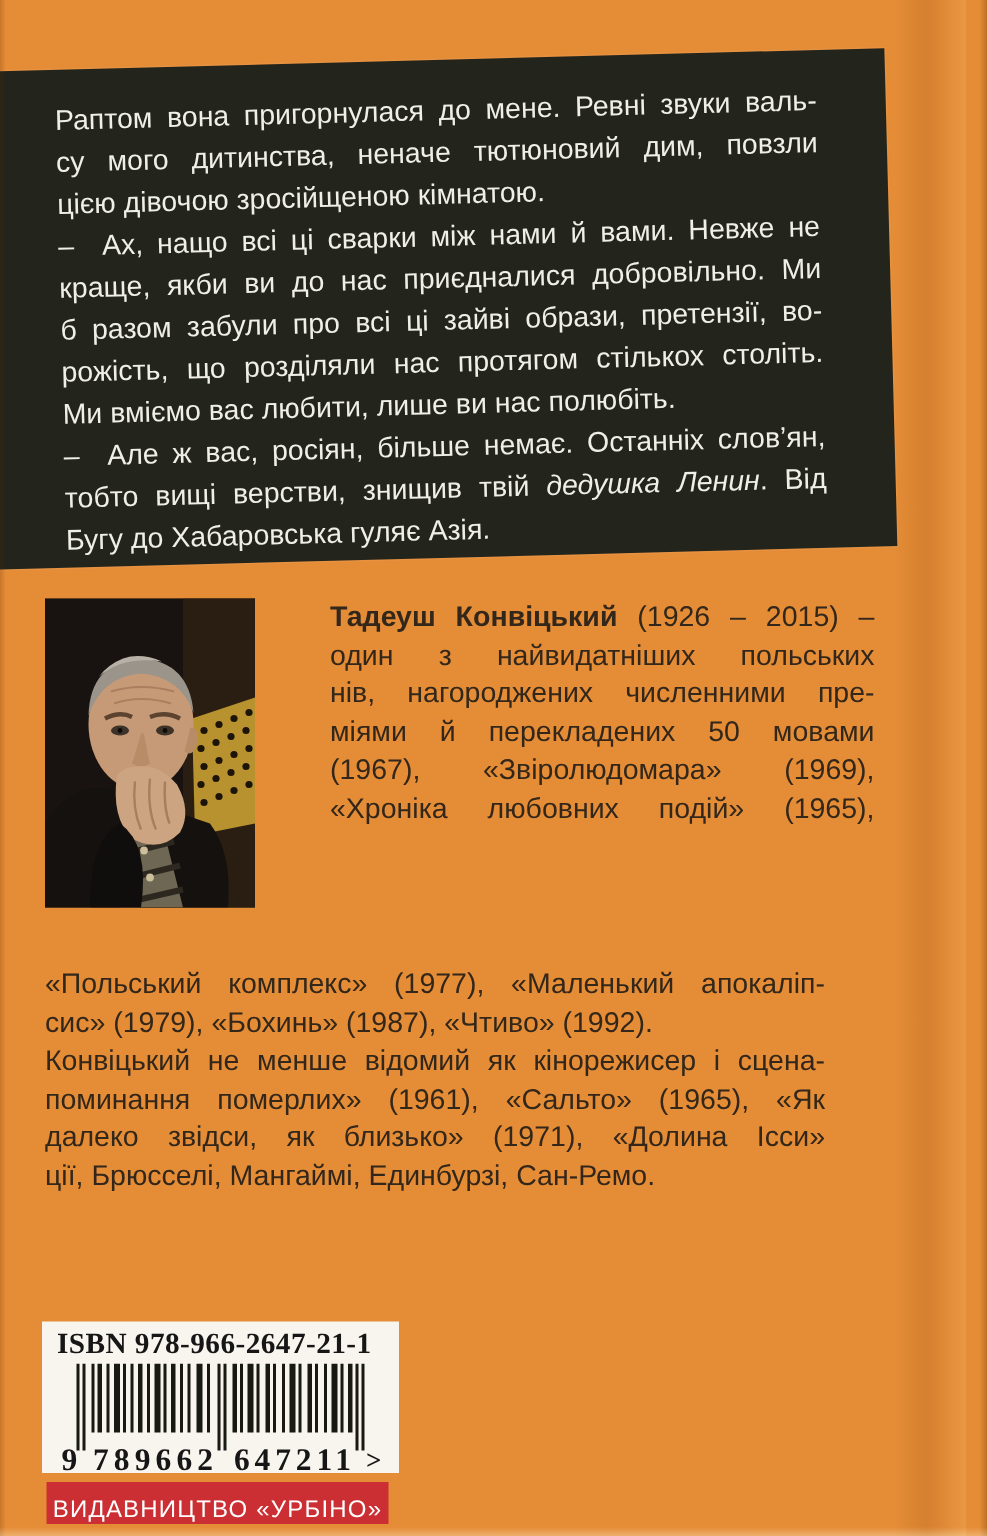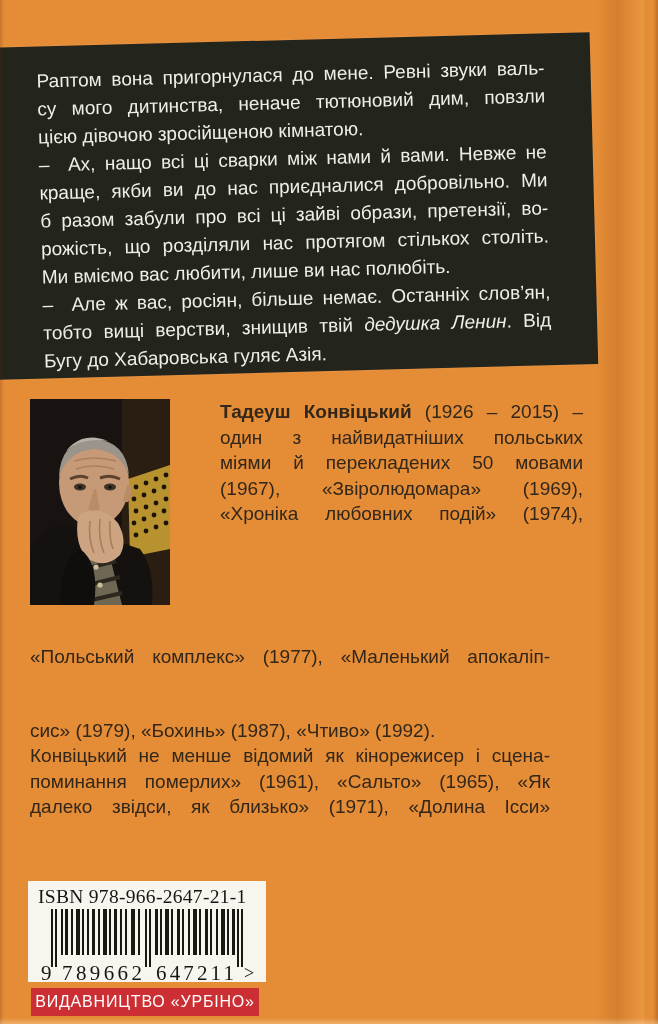--- a/index.html
+++ b/index.html
@@ -41,39 +41,40 @@
     position:absolute;left:30px;top:399px;width:140px;height:206px;
     background:#181410;
   }
   .bio-narrow{position:absolute;left:187px;top:399px;width:363px;margin-left:33px;}
   .bio-wide{position:absolute;left:30px;top:644px;width:520px;}
   .bio-narrow .ln,.bio-wide .ln{
     color:#32271a;
     font-size:19px;line-height:25.6px;
     text-align:justify;text-align-last:justify;
   }
-  .bio-narrow .ln.left,.bio-wide .ln.left{text-align:right;text-align-last:left;margin-top:48px;}
+  .bio-narrow .ln.left,.bio-wide .ln.left{text-align:right;text-align-last:left;}
   .bio-name{font-weight:bold;}
 
   
   .isbn-box{
     position:absolute;left:28px;top:881px;width:238px;height:101px;
     background:#f8f5ee;
     padding:5px 0 0 10px;
+    font-weight:bold;
   }
   .isbn-text{
     font-family:"Liberation Serif", serif;
     font-size:19.5px;color:#161616;letter-spacing:0.3px;
     line-height:22px;
   }
   .barcode{display:block;margin-top:1px;}
   .publisher{
     position:absolute;left:31px;top:988px;width:228px;height:28px;
     background:#cc2f33;
-    display:flex;align-items:center;justify-content:center;
+    display:flex;align-items:flex-end;justify-content:center;
   }
   .publisher span{
     color:#ffffff;font-size:16px;letter-spacing:0.8px;font-weight:400;
   }
 </style>
 </head>
 <body>
 
 <div id="cover">
 
@@ -158,31 +159,33 @@
 
       <path d="M30 206 Q30 160 50 150 Q70 164 64 206 Z" fill="#100e0c"></path>
 
       <path d="M97 86 Q104 86 101 98 Q98 106 93 102 Z" fill="#b98c68"></path>
     </svg>
   </div>
 
   <div class="bio-narrow">
     <div class="ln"><span class="bio-name">Тадеуш Конвіцький</span><span> (1926 – 2015) –</span></div>
     <div class="ln">один з найвидатніших польських</div>
+    <div class="ln">нів, нагороджених численними пре-</div>
     <div class="ln">міями й перекладених 50 мовами</div>
     <div class="ln">(1967), «Звіролюдомара» (1969),</div>
-    <div class="ln">«Хроніка любовних подій» (1974),</div>
+    <div class="ln">«Хроніка любовних подій» (1965),</div>
   </div>
 
   <div class="bio-wide">
     <div class="ln">«Польський комплекс» (1977), «Маленький апокаліп-</div>
     <div class="ln left">сис» (1979), «Бохинь» (1987), «Чтиво» (1992).</div>
     <div class="ln">Конвіцький не менше відомий як кінорежисер і сцена-</div>
     <div class="ln">поминання померлих» (1961), «Сальто» (1965), «Як</div>
     <div class="ln">далеко звідси, як близько» (1971), «Долина Ісси»</div>
+    <div class="ln left">ції, Брюсселі, Мангаймі, Единбурзі, Сан-Ремо.</div>
   </div>
 
   <div class="isbn-box">
     <div class="isbn-text">ISBN 978-966-2647-21-1</div>
     <svg class="barcode" width="218" height="74" viewBox="0 0 212 74">
       <g fill="#191914">
 
         <rect x="10" y="0" width="2" height="58"></rect>
           <rect x="14" y="0" width="2" height="58"></rect>
 

